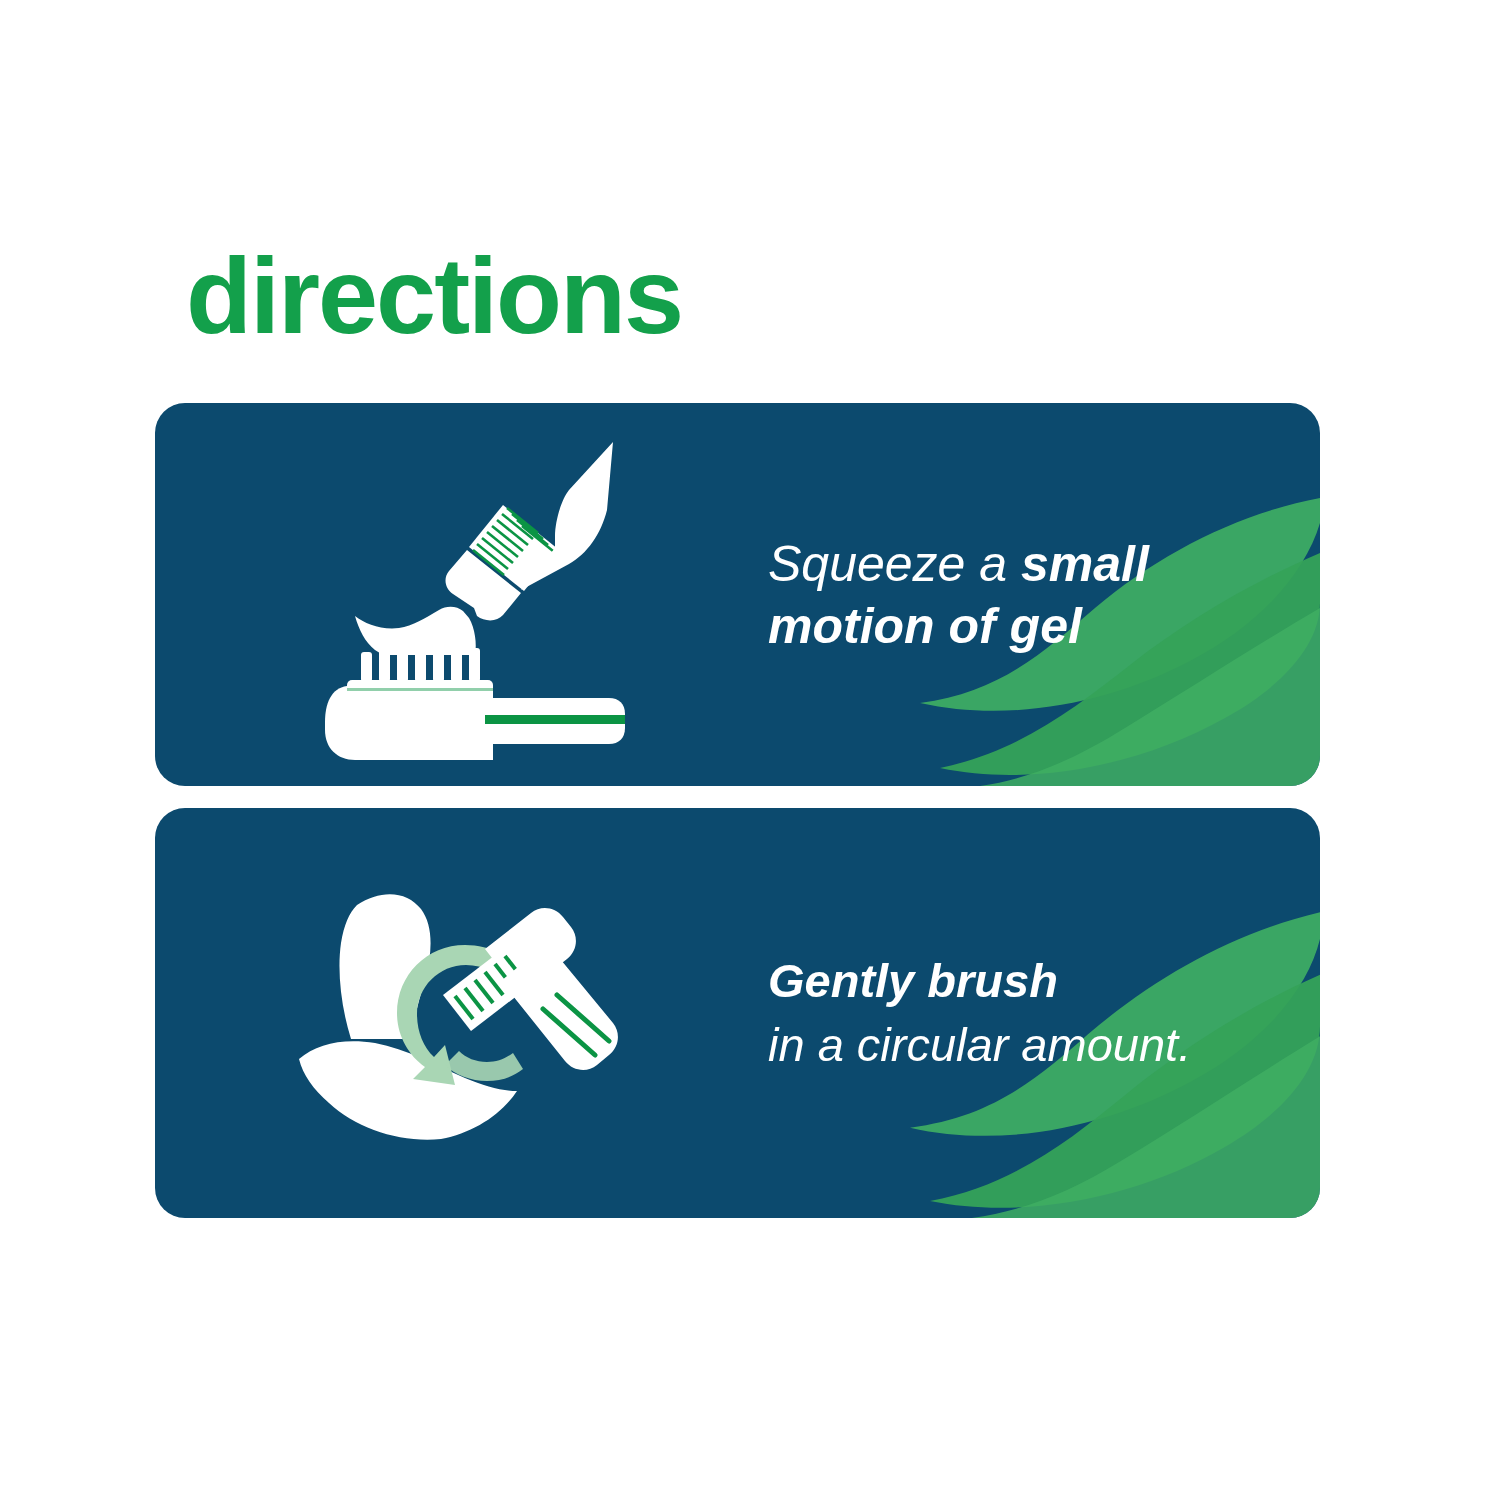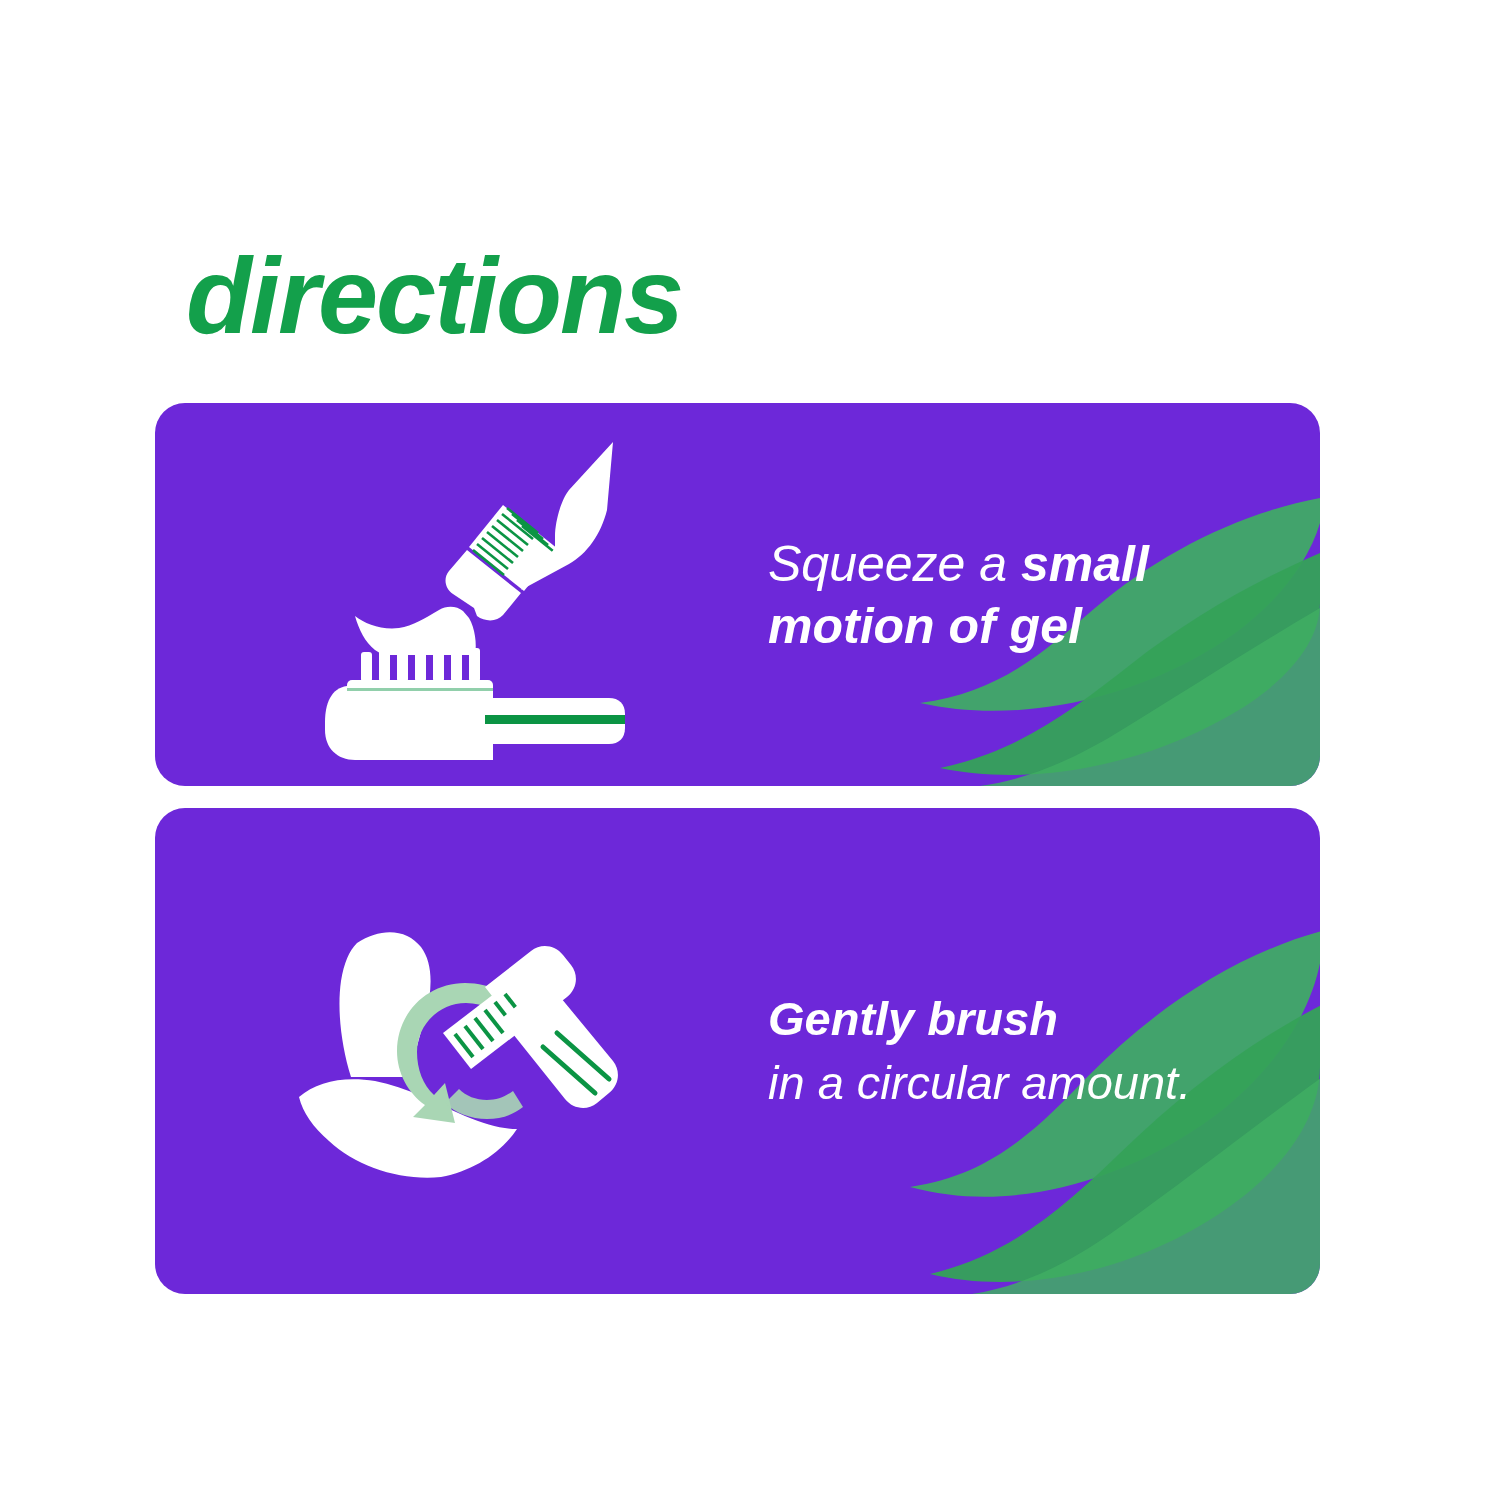--- a/index.html
+++ b/index.html
@@ -23,38 +23,37 @@
   }
 
   
   .page-title {
     position: absolute;
     left: 186px;
     top: 236px;
     font-size: 108px;
     line-height: 120px;
     font-weight: 700;
-    font-style: italic;
     letter-spacing: -2px;
     color: #13a04b;
     white-space: nowrap;
     -webkit-font-smoothing: antialiased;
   }
 
   
   .card {
     position: absolute;
     left: 155px;
     width: 1165px;
-    background: #6d28d9;
+    background: #0c4a6e;
     border-radius: 30px;
     overflow: hidden;
   }
   .card--one { top: 403px; height: 383px; }
-  .card--two { top: 808px; height: 486px; }
+  .card--two { top: 808px; height: 410px; }
 
   .leaf-layer {
     position: absolute;
     right: 0;
     bottom: 0;
     width: 460px;
     height: 100%;
     pointer-events: none;
   }
   .leaf-layer svg { display: block; width: 100%; height: 100%; }

